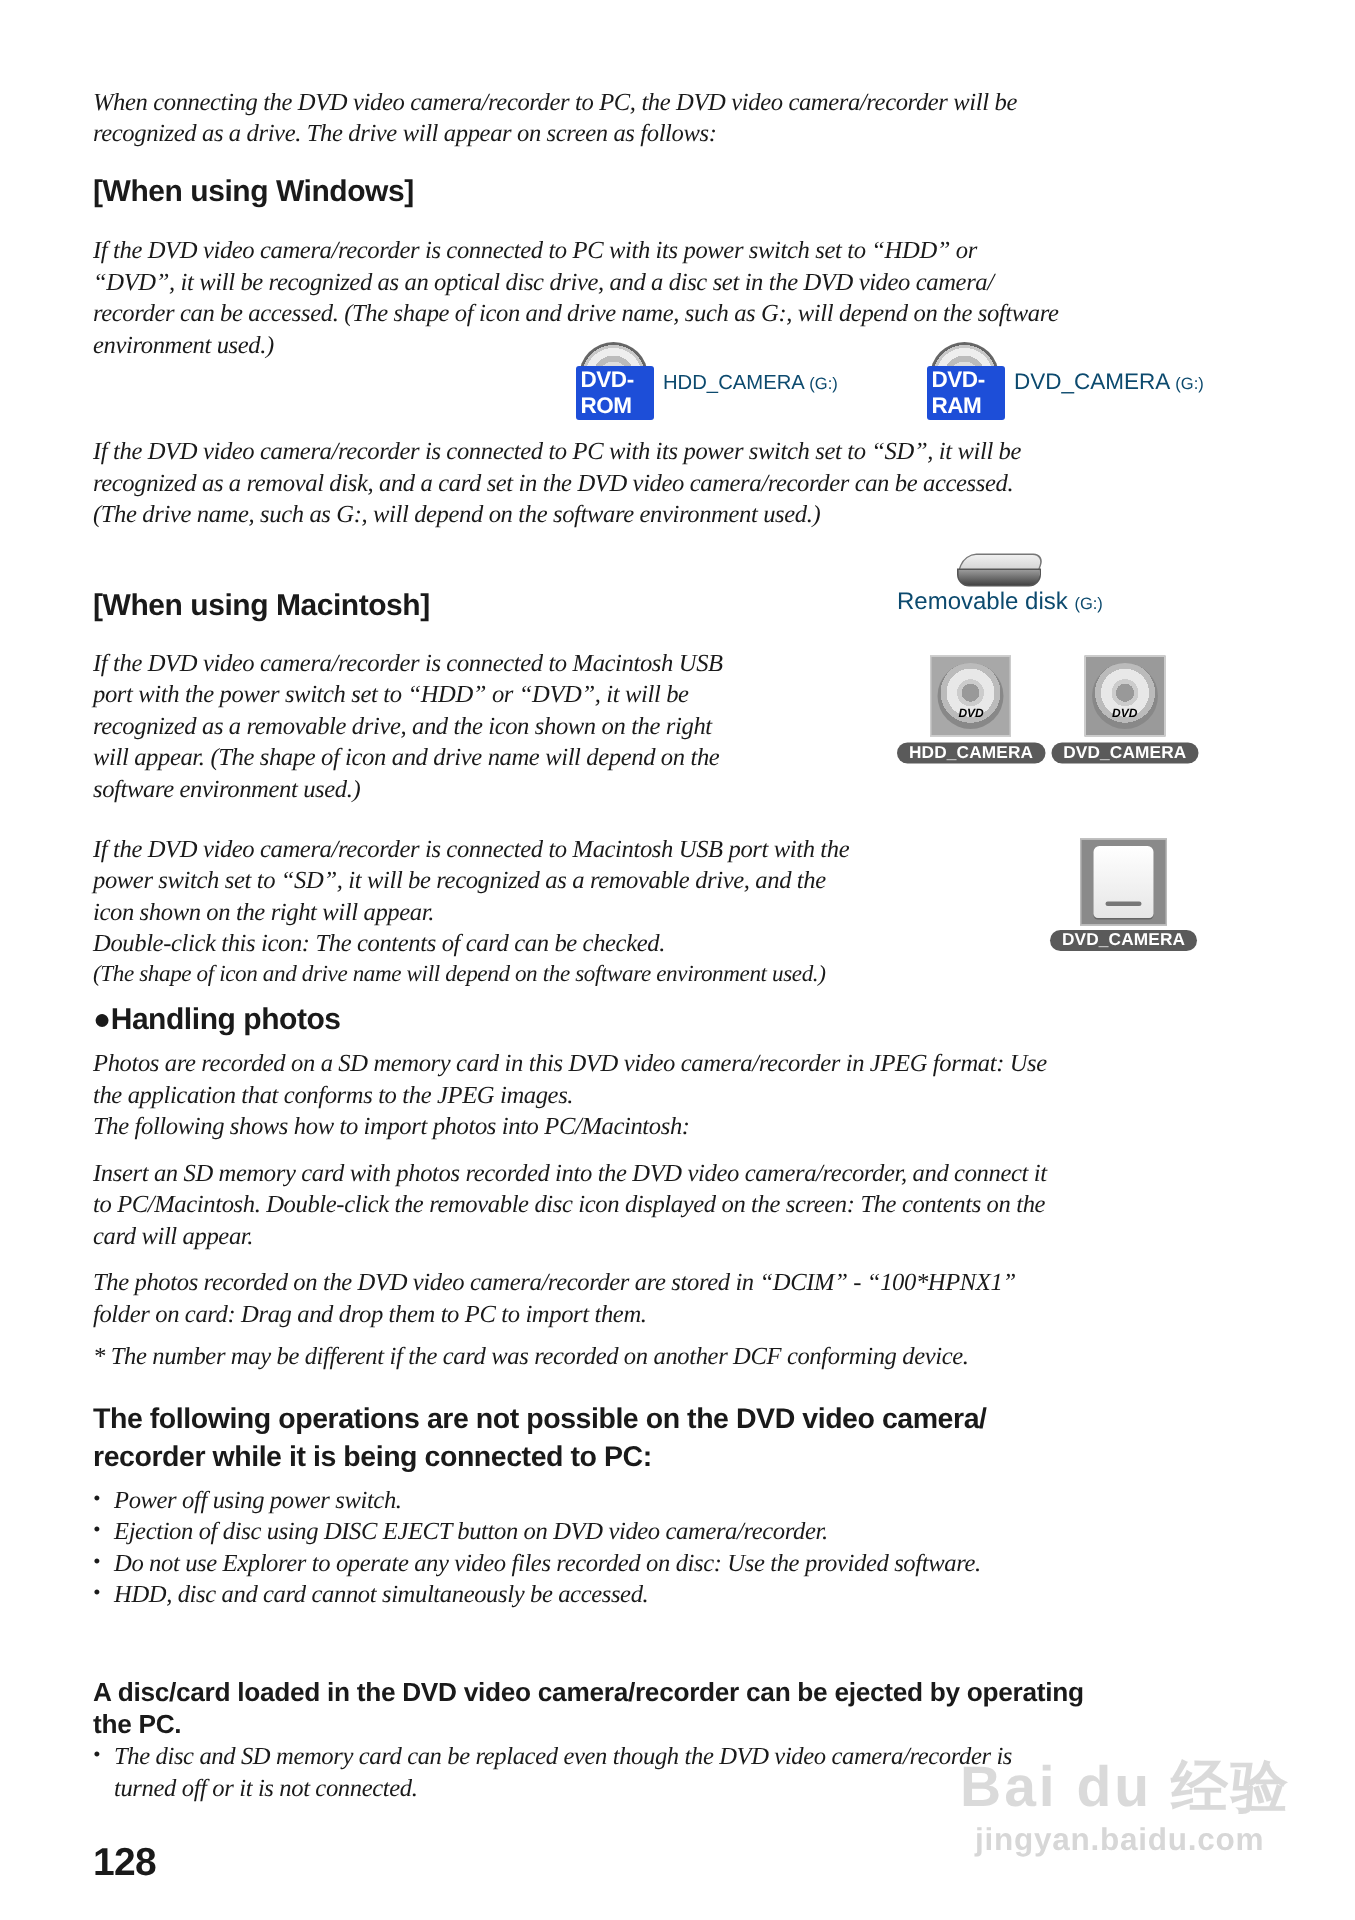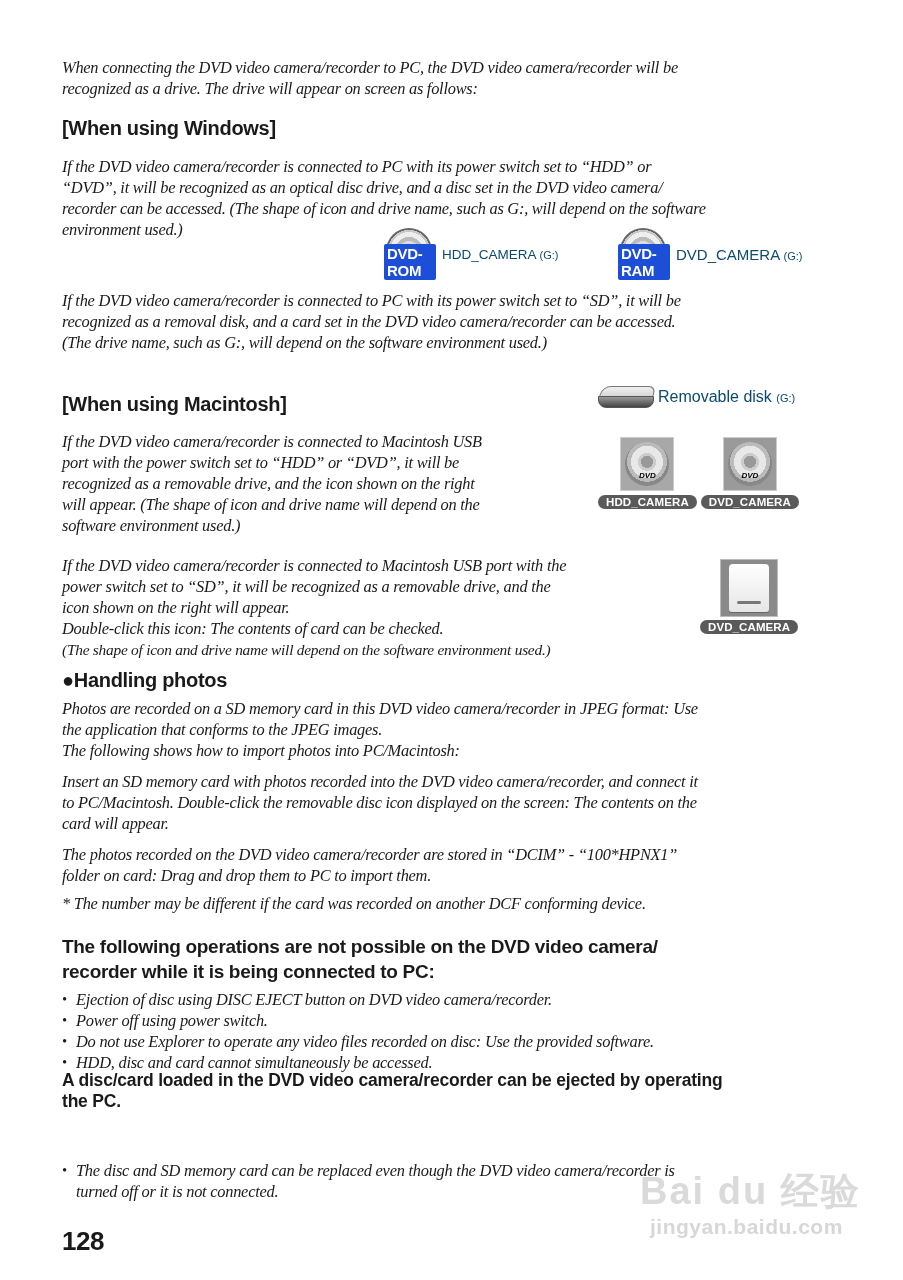--- a/index.html
+++ b/index.html
@@ -72,21 +72,21 @@
     <small>(G:)</small>
   </span>
 </div>
 
 <div class="abs serif" style="left:62px; top:290px;">
   <p>If the DVD video camera/recorder is connected to PC with its power switch set to “SD”, it will be</p>
   <p>recognized as a removal disk, and a card set in the DVD video camera/recorder can be accessed.</p>
   <p>(The drive name, such as G:, will depend on the software environment used.)</p>
 </div>
 
-<div class="abs win-icon-row" style="left:596px; top:384px;">
+<div class="abs win-icon-row" style="left:596px; top:367px;flex-direction:column;">
   <div class="rem-disk">
     <div class="top"></div>
     <div class="bottom"></div>
   </div>
   <span class="drive-label" style="font-size:16px; margin-left:2px;">
     <span>Removable disk</span>
     <small>(G:)</small>
   </span>
 </div>
 
@@ -158,27 +158,27 @@
 </div>
 
 <div class="abs serif" style="left:62px; top:893px;">* The number may be different if the card was recorded on another DCF conforming device.</div>
 
 <div class="abs h3" style="left:62px; top:934px;">
   <p>The following operations are not possible on the DVD video camera/</p>
   <p>recorder while it is being connected to PC:</p>
 </div>
 
 <ul class="abs serif bullets" style="left:62px; top:989px;">
+  <li>Power off using power switch.</li>
   <li>Ejection of disc using DISC EJECT button on DVD video camera/recorder.</li>
-  <li>Power off using power switch.</li>
   <li>Do not use Explorer to operate any video files recorded on disc: Use the provided software.</li>
   <li>HDD, disc and card cannot simultaneously be accessed.</li>
 </ul>
 
-<div class="abs h4" style="left:62px; top:1070px;">
+<div class="abs h4" style="left:62px; top:1118px;">
   <p>A disc/card loaded in the DVD video camera/recorder can be ejected by operating</p>
   <p>the PC.</p>
 </div>
 
 <ul class="abs serif bullets" style="left:62px; top:1160px;">
   <li>
     <span>The disc and SD memory card can be replaced even though the DVD video camera/recorder is</span><br>
     <span>turned off or it is not connected.</span>
   </li>
 </ul>

